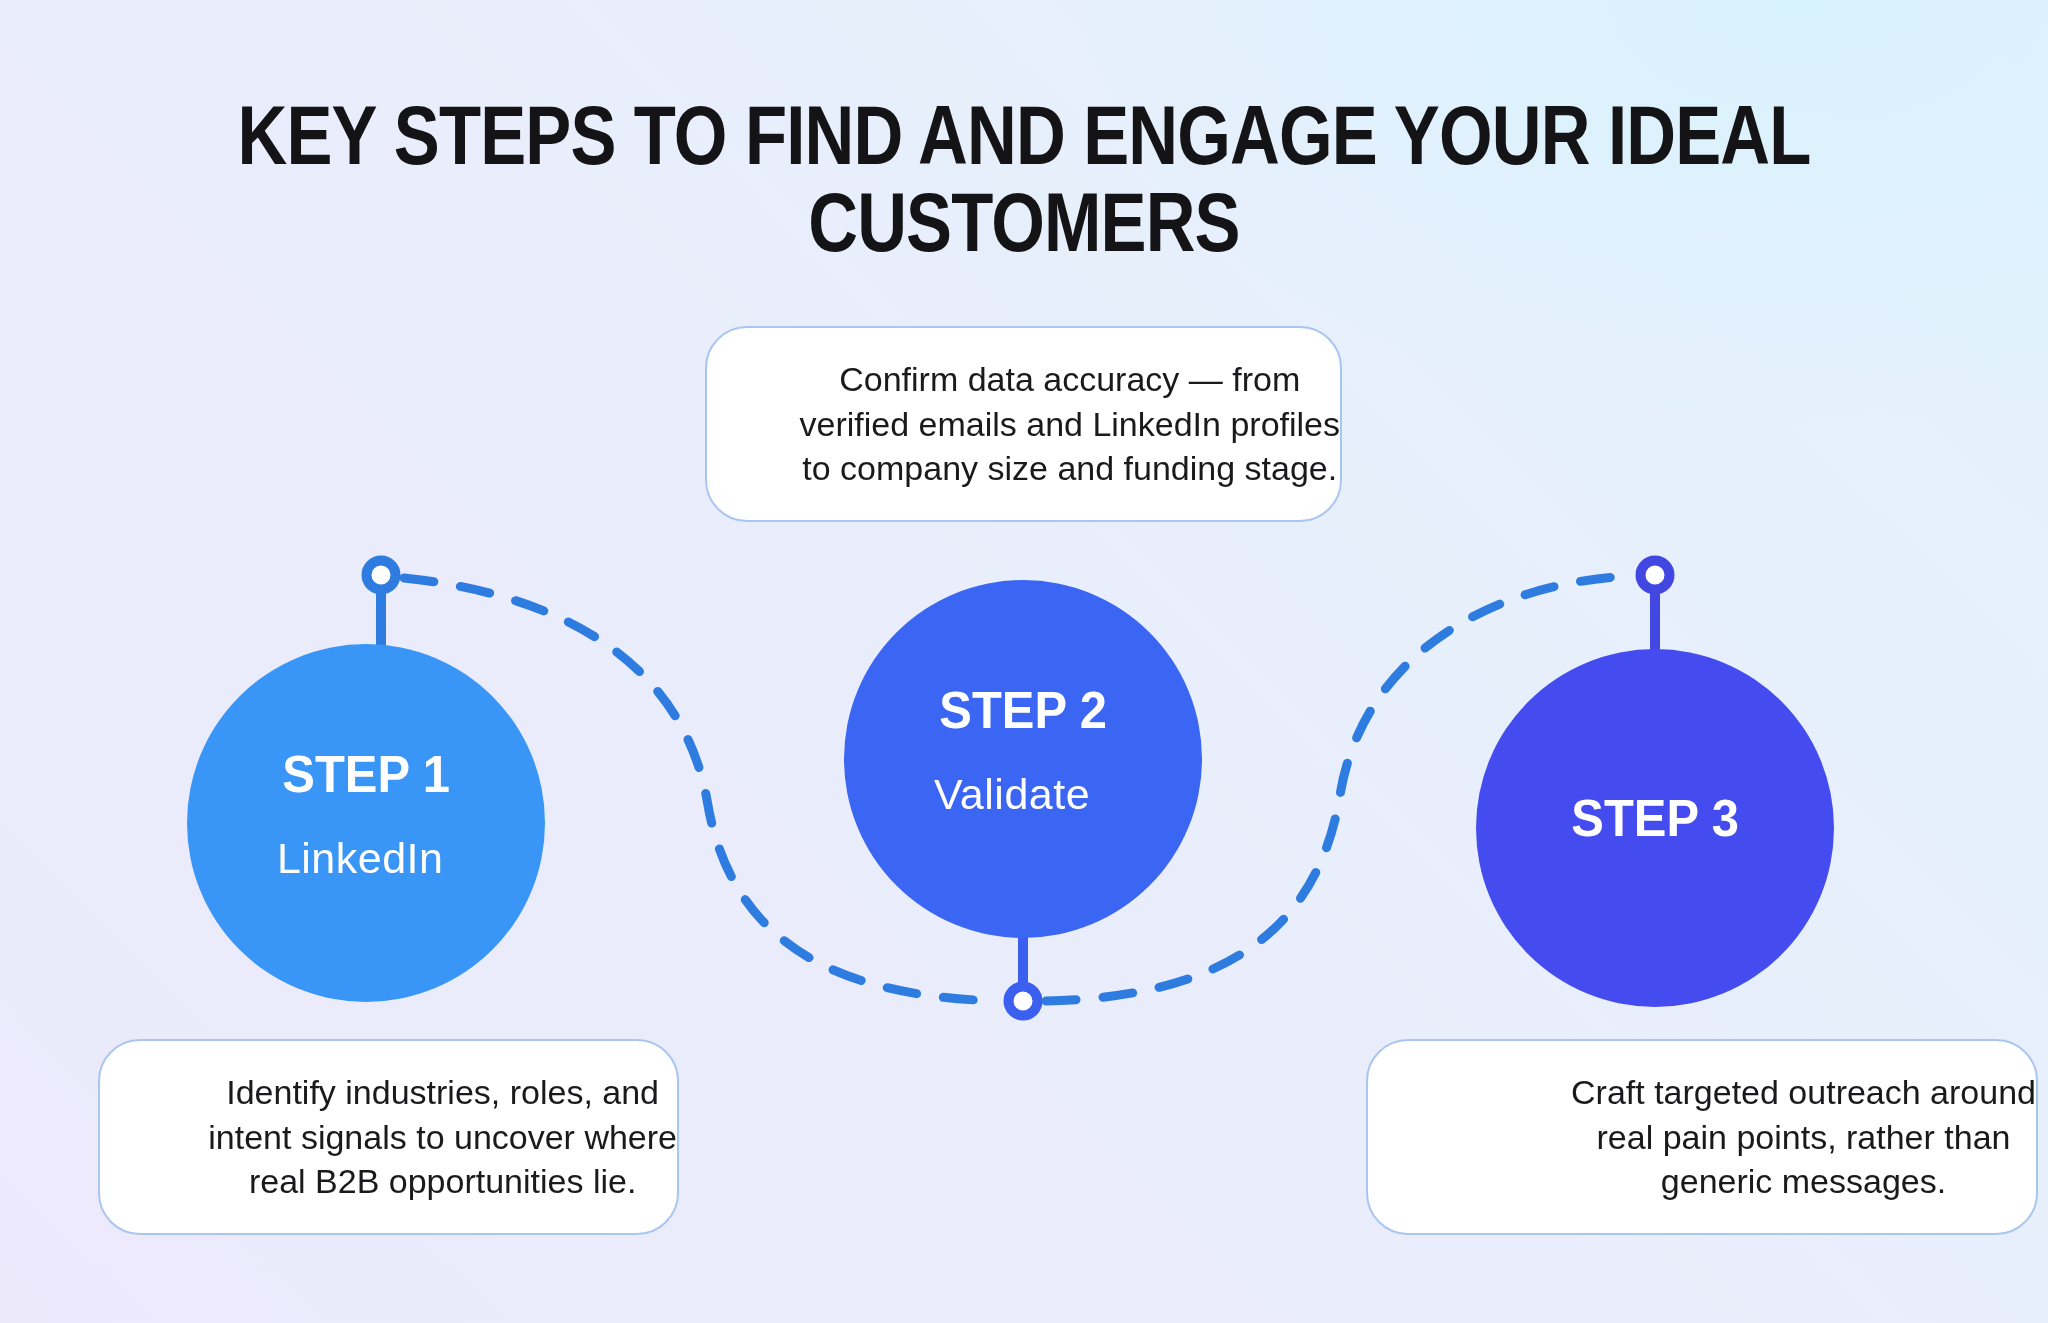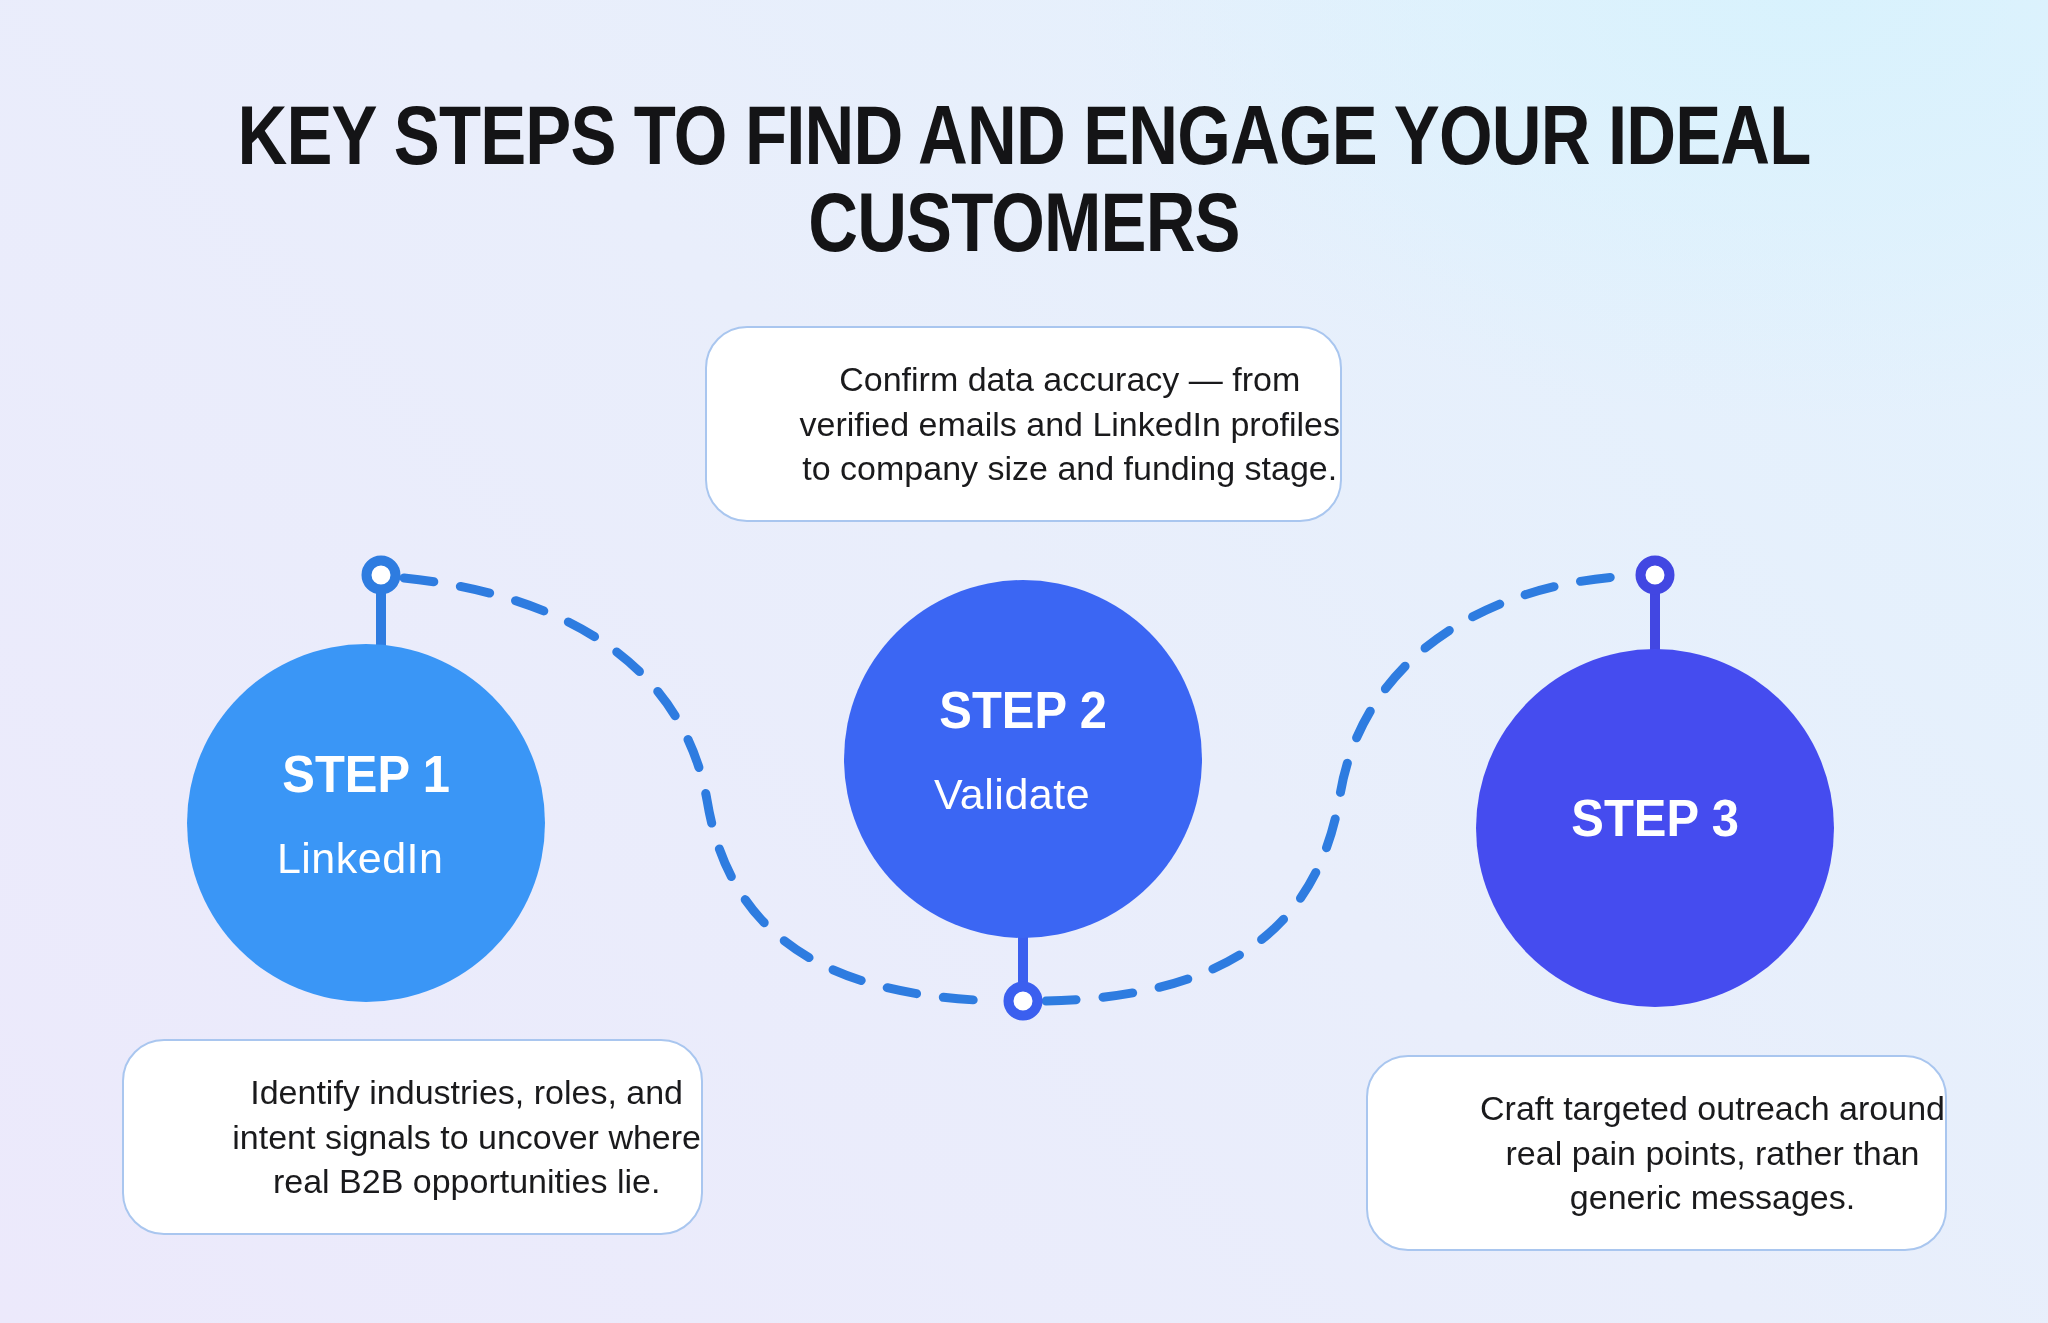--- a/index.html
+++ b/index.html
@@ -85,22 +85,22 @@
     display: flex;
     align-items: center;
     justify-content: flex-end;
     text-align: center;
     color: #1A1A1C;
     font-size: 34px;
     line-height: 1.32;
     white-space: pre;
   }
   .card-top   { left: 705px;  top: 326px;  width: 637px; height: 196px; }
-  .card-left  { left: 98px;   top: 1039px; width: 581px; height: 196px; margin-left: 24px; }
-  .card-right { left: 1366px; top: 1039px; width: 581px; height: 196px; margin-top: 16px; }
+  .card-left  { left: 98px;   top: 1039px; width: 581px; height: 196px; }
+  .card-right { left: 1366px; top: 1039px; width: 672px; height: 196px; }
 </style>
 </head>
 <body>
 
 <div class="canvas">
 
   <div class="title">KEY STEPS TO FIND AND ENGAGE YOUR IDEAL
 CUSTOMERS</div>
 
   <svg class="connector-svg" viewBox="0 0 2048 1323">

